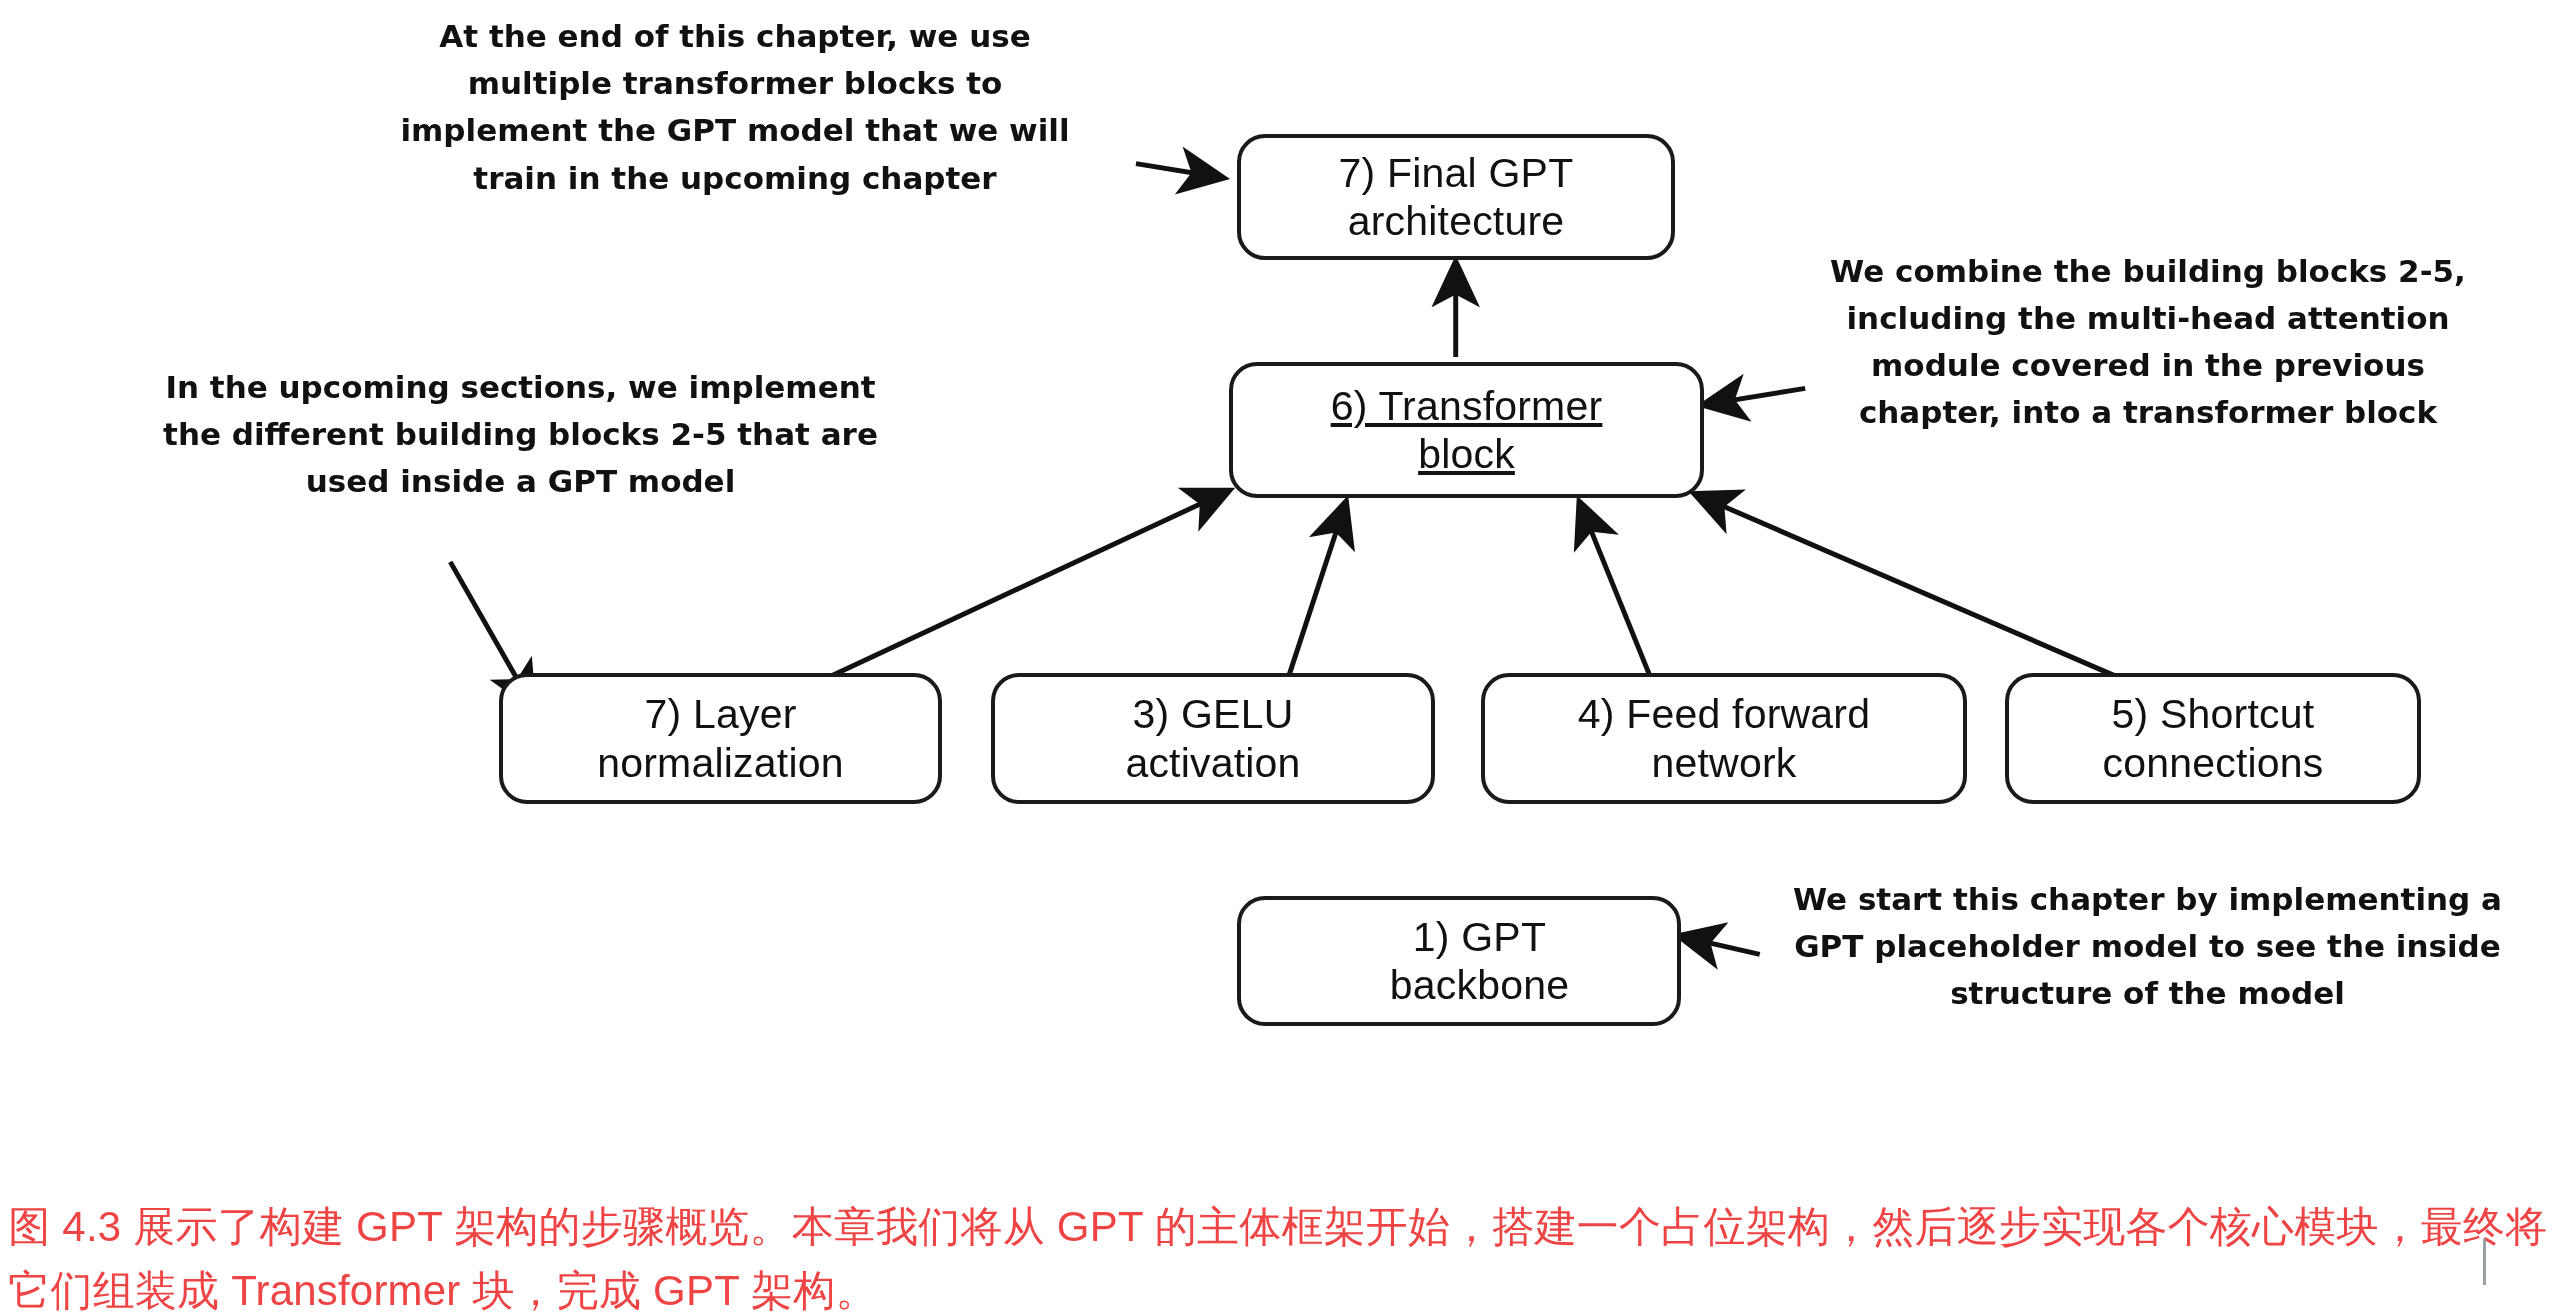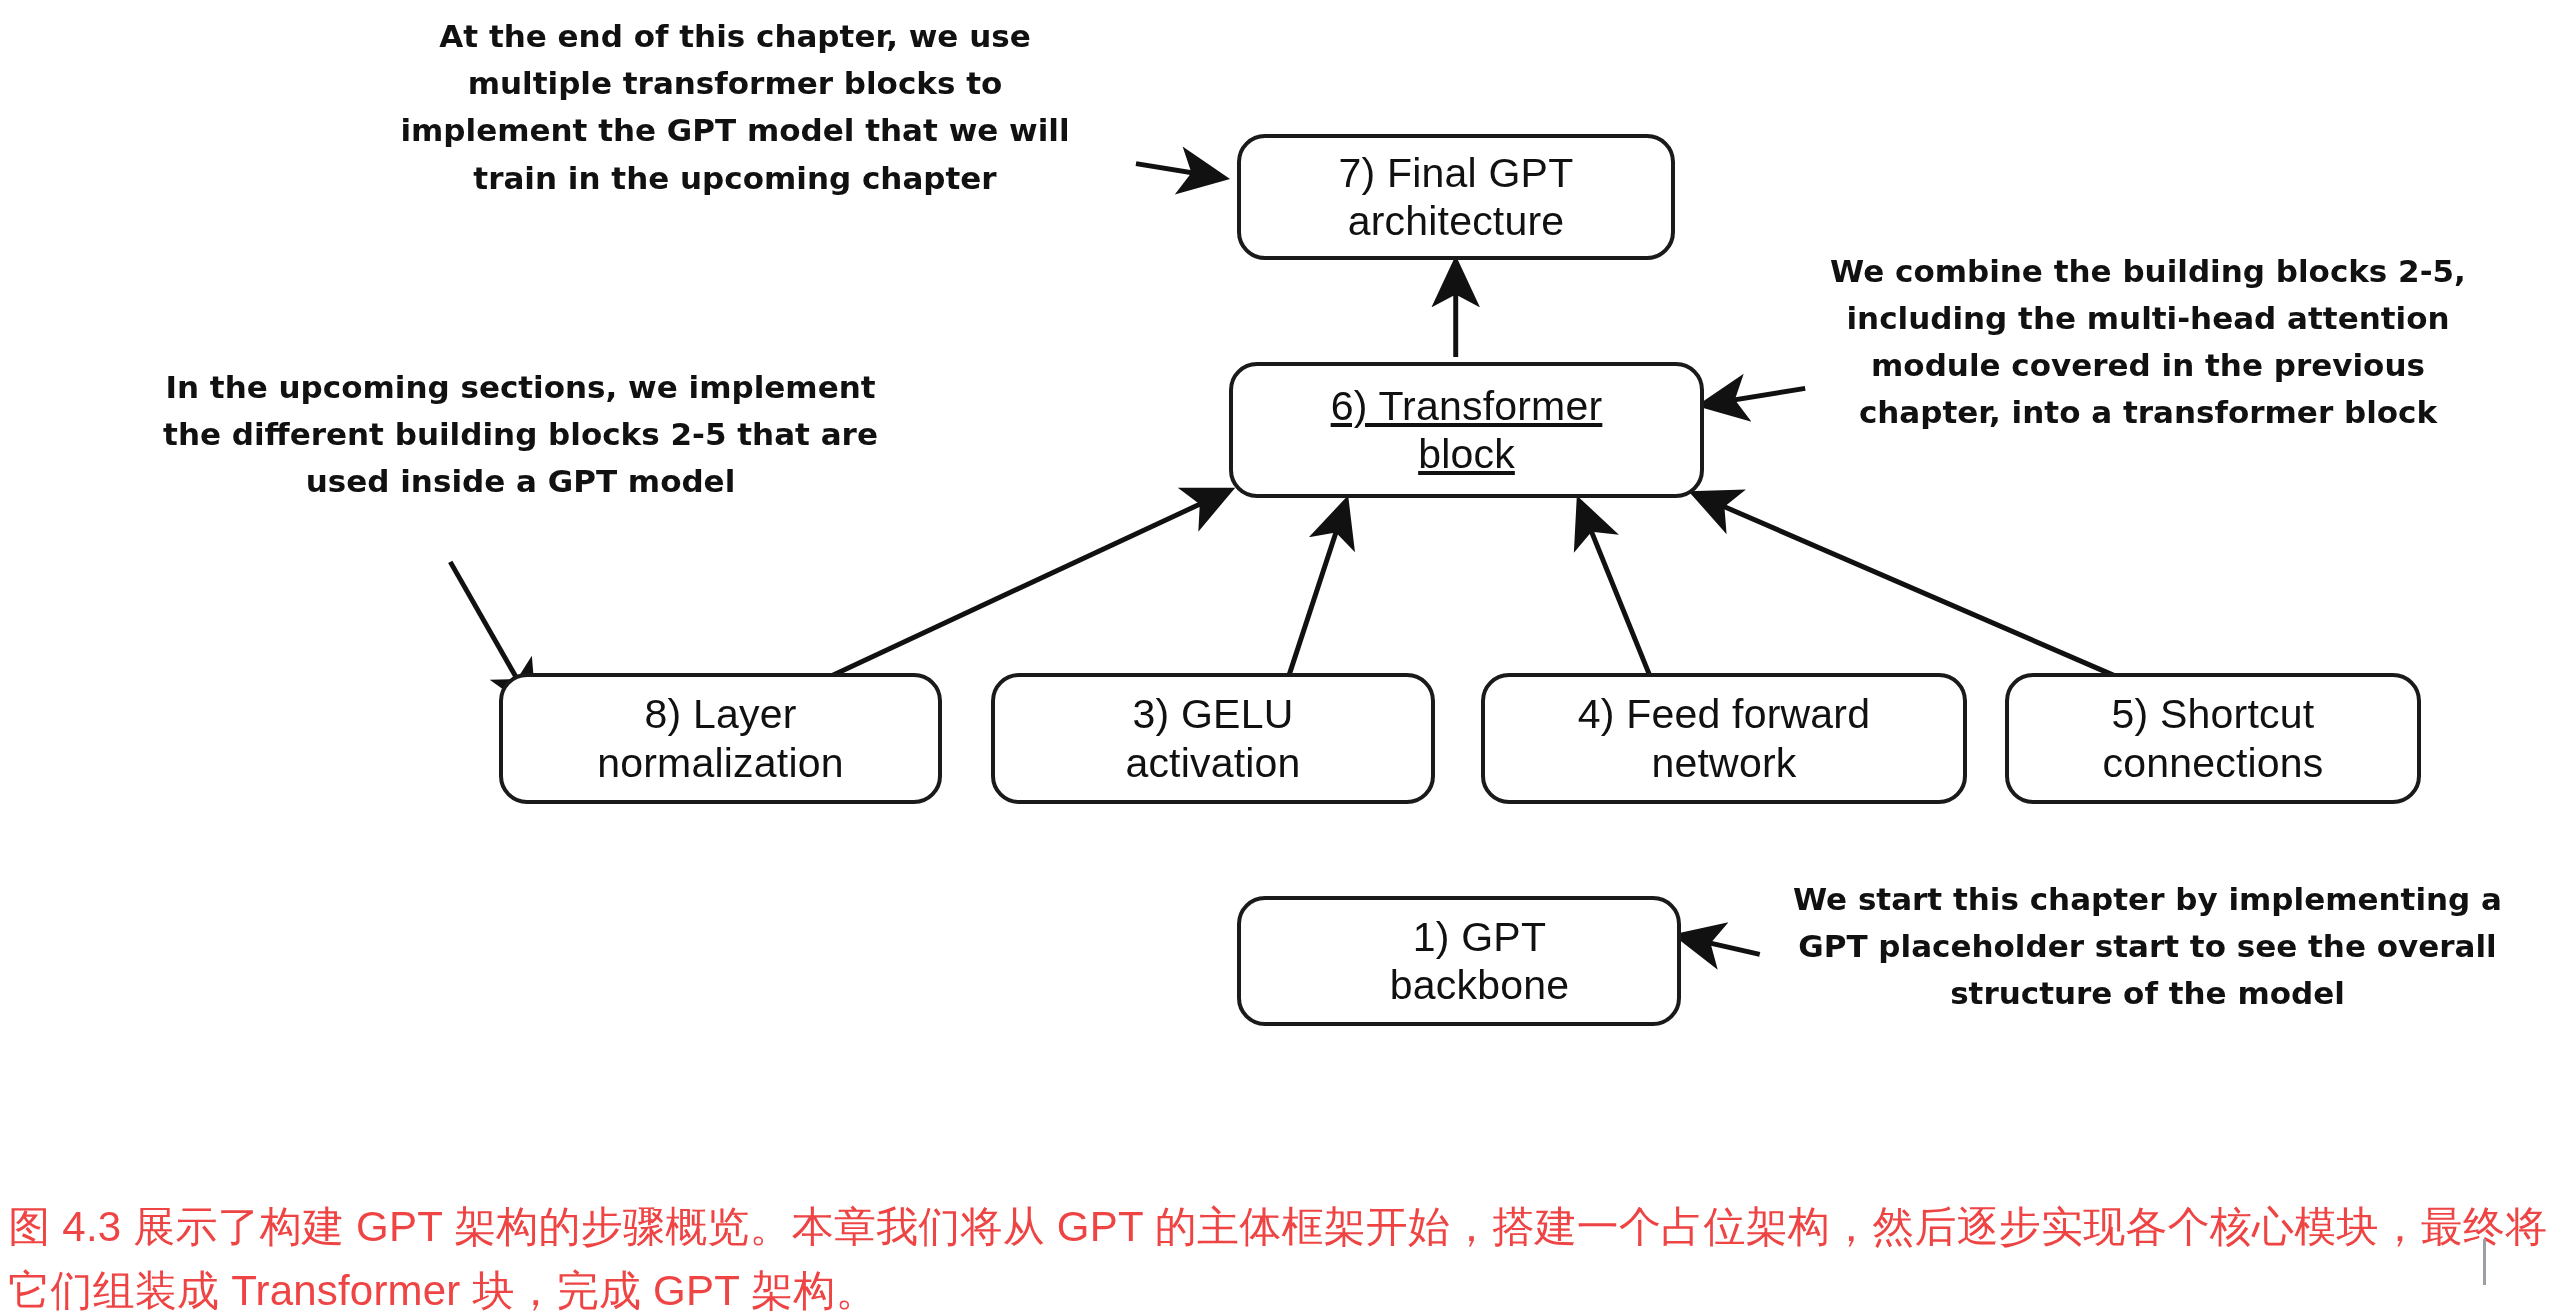--- a/index.html
+++ b/index.html
@@ -114,21 +114,21 @@
     <span style="white-space: pre-line;">7) Final GPT
 architecture</span>
   </div>
 
   <div class="node" style="left:1229px; top:362px; width:475px; height:136px;">
     <span style="white-space: pre-line; text-decoration: underline;">6) Transformer
 block</span>
   </div>
 
   <div class="node" style="left:499px; top:673px; width:443px; height:131px;">
-    <span style="white-space: pre-line;">8) Layer
+    <span style="white-space: pre-line;">7) Layer
 normalization</span>
   </div>
 
   <div class="node" style="left:991px; top:673px; width:444px; height:131px;">
     <span style="white-space: pre-line;">3) GELU
 activation</span>
   </div>
 
   <div class="node" style="left:1481px; top:673px; width:486px; height:131px;">
     <span style="white-space: pre-line;">4) Feed forward
@@ -153,20 +153,20 @@
   <div class="annot" style="left: 124px; top: 364px; width: 793px; white-space: pre-line;">In the upcoming sections, we implement
 the different building blocks 2-5 that are
 used inside a GPT model</div>
 
   <div class="annot" style="left: 1776px; top: 248px; width: 744px; white-space: pre-line;">We combine the building blocks 2-5,
 including the multi-head attention
 module covered in the previous
 chapter, into a transformer block</div>
 
   <div class="annot" style="left: 1751px; top: 876px; width: 793px; text-align: center; white-space: pre-line;">We start this chapter by implementing a
-GPT placeholder start to see the overall
+GPT placeholder model to see the inside
 structure of the model</div>
 
 </div>
 
 <div id="caption" style="white-space: normal; color: #ef4444; margin-top: 38px;">图 4.3 展示了构建 GPT 架构的步骤概览。本章我们将从 GPT 的主体框架开始，搭建一个占位架构，然后逐步实现各个核心模块，最终将它们组装成 Transformer 块，完成 GPT 架构。</div>
 <div id="caret"></div>
 
 
 </body></html>

